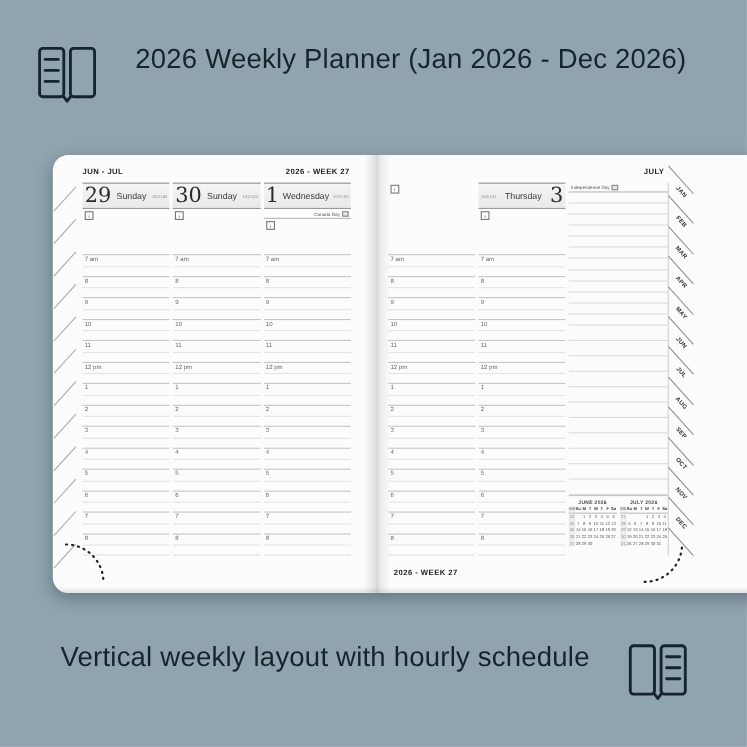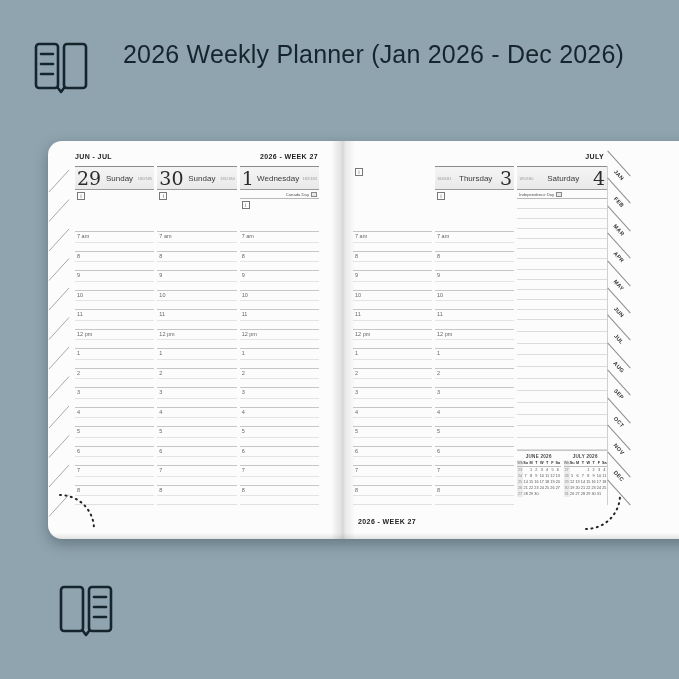--- a/index.html
+++ b/index.html
@@ -384,25 +384,20 @@
             <div class="hour-block">
               <span class="hour-label">7</span>
             </div>
             <div class="hour-block">
               <span class="hour-label">8</span>
             </div>
           </div>
         </div>
       </div>
     <div class="weekend-col" id="weekendCol">
-        <div class="day-head">
-          <span class="day-doy">185/180</span>
-          <span class="day-name">Saturday</span>
-          <span class="day-num">4</span>
-        </div>
         <div class="holiday-bar" style="justify-content: flex-start;">
           <span class="holiday-text">Independence Day</span>
           <span class="flag-box"></span>
         </div>
         <div class="lines" style="height: 121px;">
           <div class="rule"></div>
           <div class="rule"></div>
           <div class="rule"></div>
           <div class="rule"></div>
           <div class="rule"></div>
@@ -572,20 +567,21 @@
   <svg class="corner-arc" style="left:534px;top:352px;" width="44" height="44">
     <path d="M 4 36 A 34 34 0 0 0 38 2" fill="none" stroke="#222" stroke-width="2" stroke-dasharray="1 4.5" stroke-linecap="round"></path>
   </svg>
 
   <div class="spine"></div>
   <div class="edge-shade-right"></div>
   <div class="edge-shade-bottom"></div>
 </div>
 
 <div class="banner bottom">
+  <span class="banner-text">Vertical weekly layout with hourly schedule</span>
   <span class="book-icon">
     <svg width="62" height="54" viewBox="0 0 62 54" fill="none" stroke="#15242d" stroke-width="2.6" stroke-linecap="round" stroke-linejoin="round">
       <rect x="6" y="4" width="22" height="44" rx="3"></rect>
       <rect x="34" y="4" width="22" height="44" rx="3"></rect>
       <path d="M28 48 L31 52 L34 48"></path>
       <line x1="39" y1="14" x2="51" y2="14"></line>
       <line x1="39" y1="24" x2="51" y2="24"></line>
       <line x1="39" y1="34" x2="51" y2="34"></line>
     </svg>
   </span>

